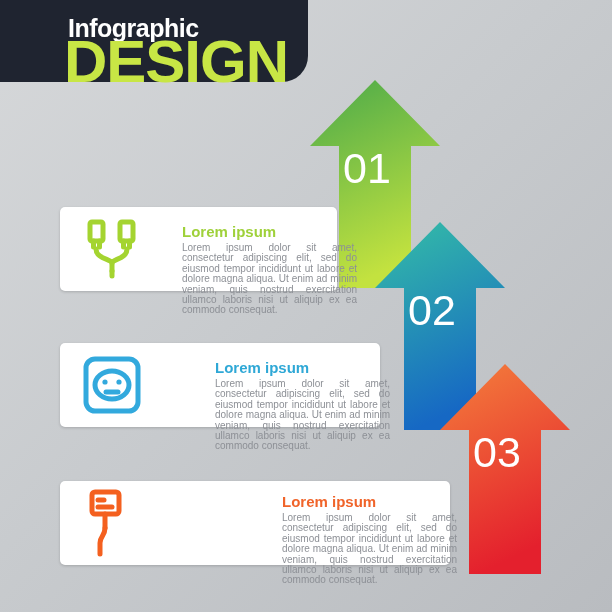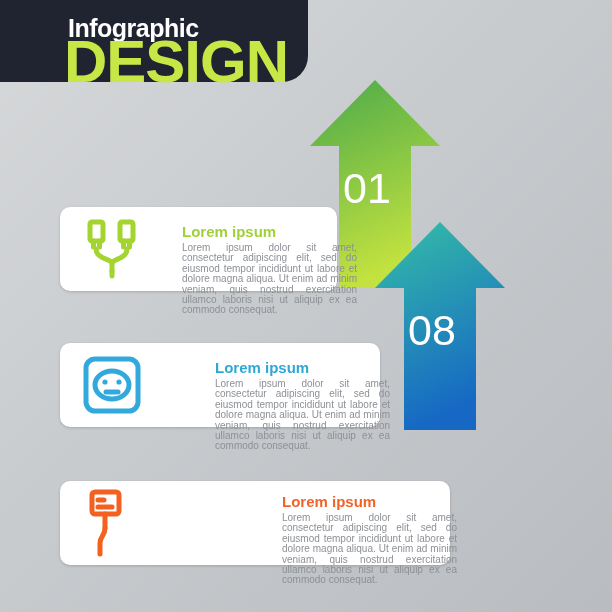--- a/index.html
+++ b/index.html
@@ -59,28 +59,27 @@
   .arrow svg {
     display: block;
   }
   .arrow-label {
     position: absolute;
     color: #ffffff;
     font-size: 43px;
     font-weight: normal;
     font-family: "Liberation Sans", sans-serif;
     letter-spacing: 0px;
-    margin-top: 20px;
   }
 
   
   .card {
     position: absolute;
     background: #ffffff;
-    border-radius: 10px;
+    border-radius: 5px;
     box-shadow: 0 1px 3px rgba(0,0,0,0.18);
   }
   .card-title {
     position: absolute;
     font-size: 15px;
     font-weight: bold;
     font-family: "Liberation Sans", sans-serif;
   }
   .card-body {
     position: absolute;
@@ -120,23 +119,35 @@
   <div class="arrow" style="left:375px; top:222px;">
     <svg width="130" height="210" viewBox="0 0 130 210">
       <defs>
         <linearGradient id="grad2" x1="0%" y1="0%" x2="30%" y2="100%">
           <stop offset="0%" stop-color="#35bfa6"></stop>
           <stop offset="100%" stop-color="#1668c4"></stop>
         </linearGradient>
       </defs>
       <path d="M65 0 L130 66 L101 66 L101 208 L29 208 L29 66 L0 66 Z" fill="url(#grad2)"></path>
     </svg>
-    <div class="arrow-label" style="left:33px; top:64px;">08</div>
+    <div class="arrow-label" style="left:33px; top:64px;">02</div>
   </div>
 
+  <div class="arrow" style="left:440px; top:364px;">
+    <svg width="130" height="212" viewBox="0 0 130 212">
+      <defs>
+        <linearGradient id="grad3" x1="0%" y1="0%" x2="30%" y2="100%">
+          <stop offset="0%" stop-color="#f4803c"></stop>
+          <stop offset="100%" stop-color="#e4202d"></stop>
+        </linearGradient>
+      </defs>
+      <path d="M65 0 L130 66 L101 66 L101 210 L29 210 L29 66 L0 66 Z" fill="url(#grad3)"></path>
+    </svg>
+    <div class="arrow-label" style="left:33px; top:64px;">03</div>
+  </div>
 
   <div class="card" style="left:60px; top:207px; width:277px; height:84px;">
     <div class="card-icon" style="left:24px; top:12px;">
       <svg width="58" height="60" viewBox="0 0 58 60">
         <g fill="none" stroke="#a4d430" stroke-width="5" stroke-linecap="round" stroke-linejoin="round">
           <rect x="6" y="3" width="13" height="19" rx="2"></rect>
           <line x1="9.5" y1="22" x2="9.5" y2="28"></line>
           <line x1="15.5" y1="22" x2="15.5" y2="28"></line>
           <rect x="36" y="3" width="13" height="19" rx="2"></rect>
           <line x1="39.5" y1="22" x2="39.5" y2="28"></line>

